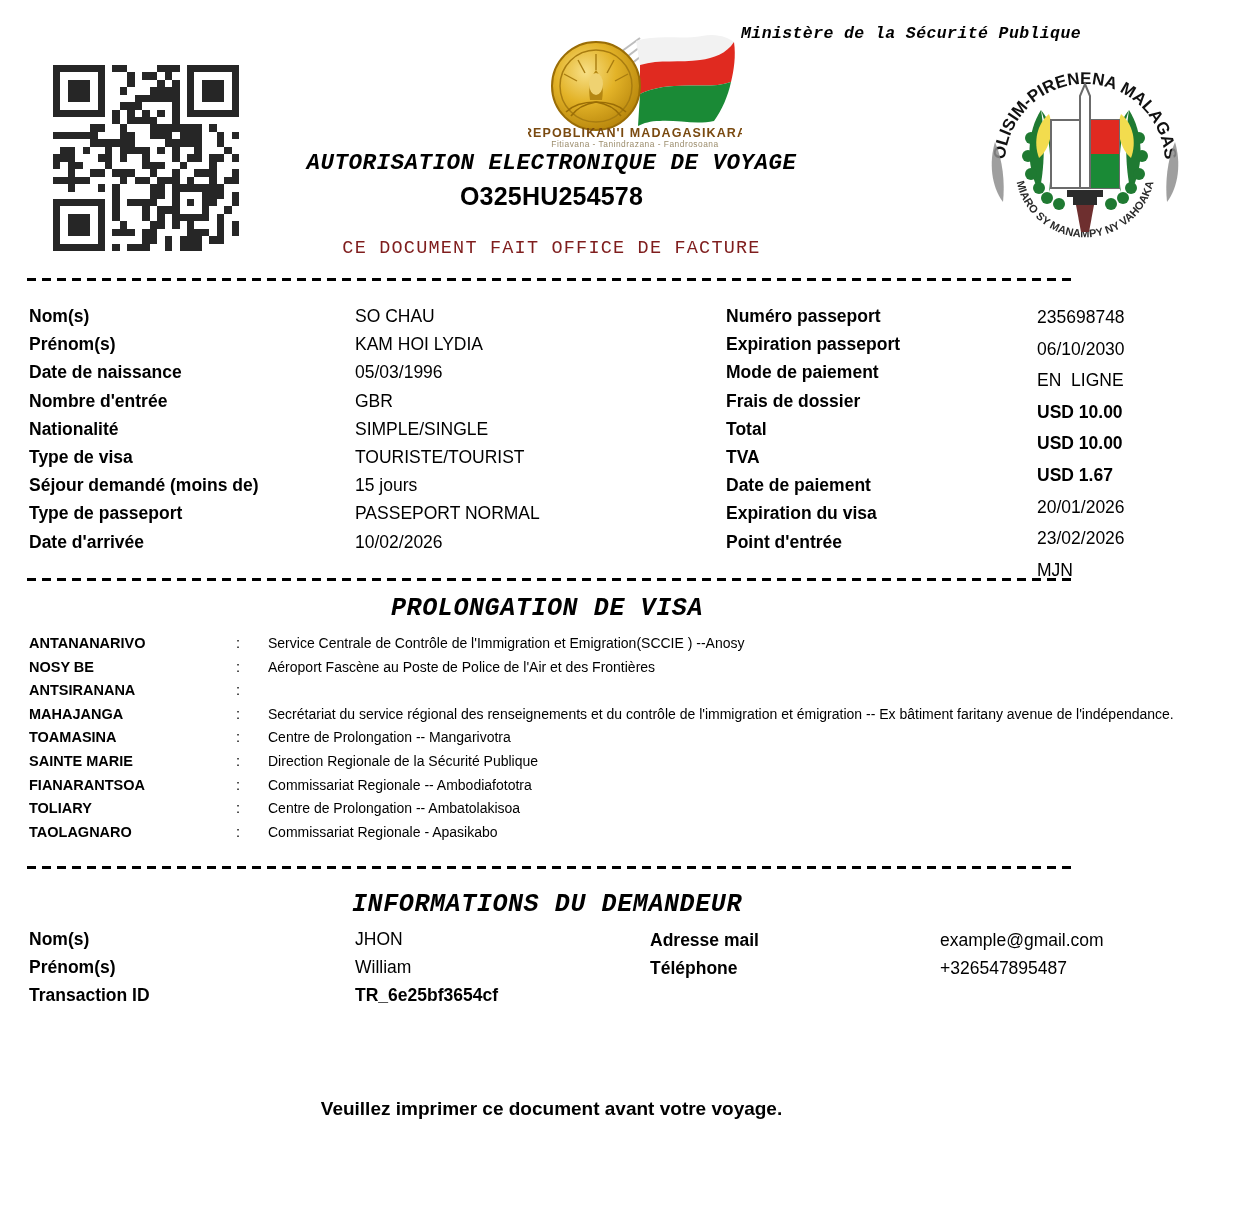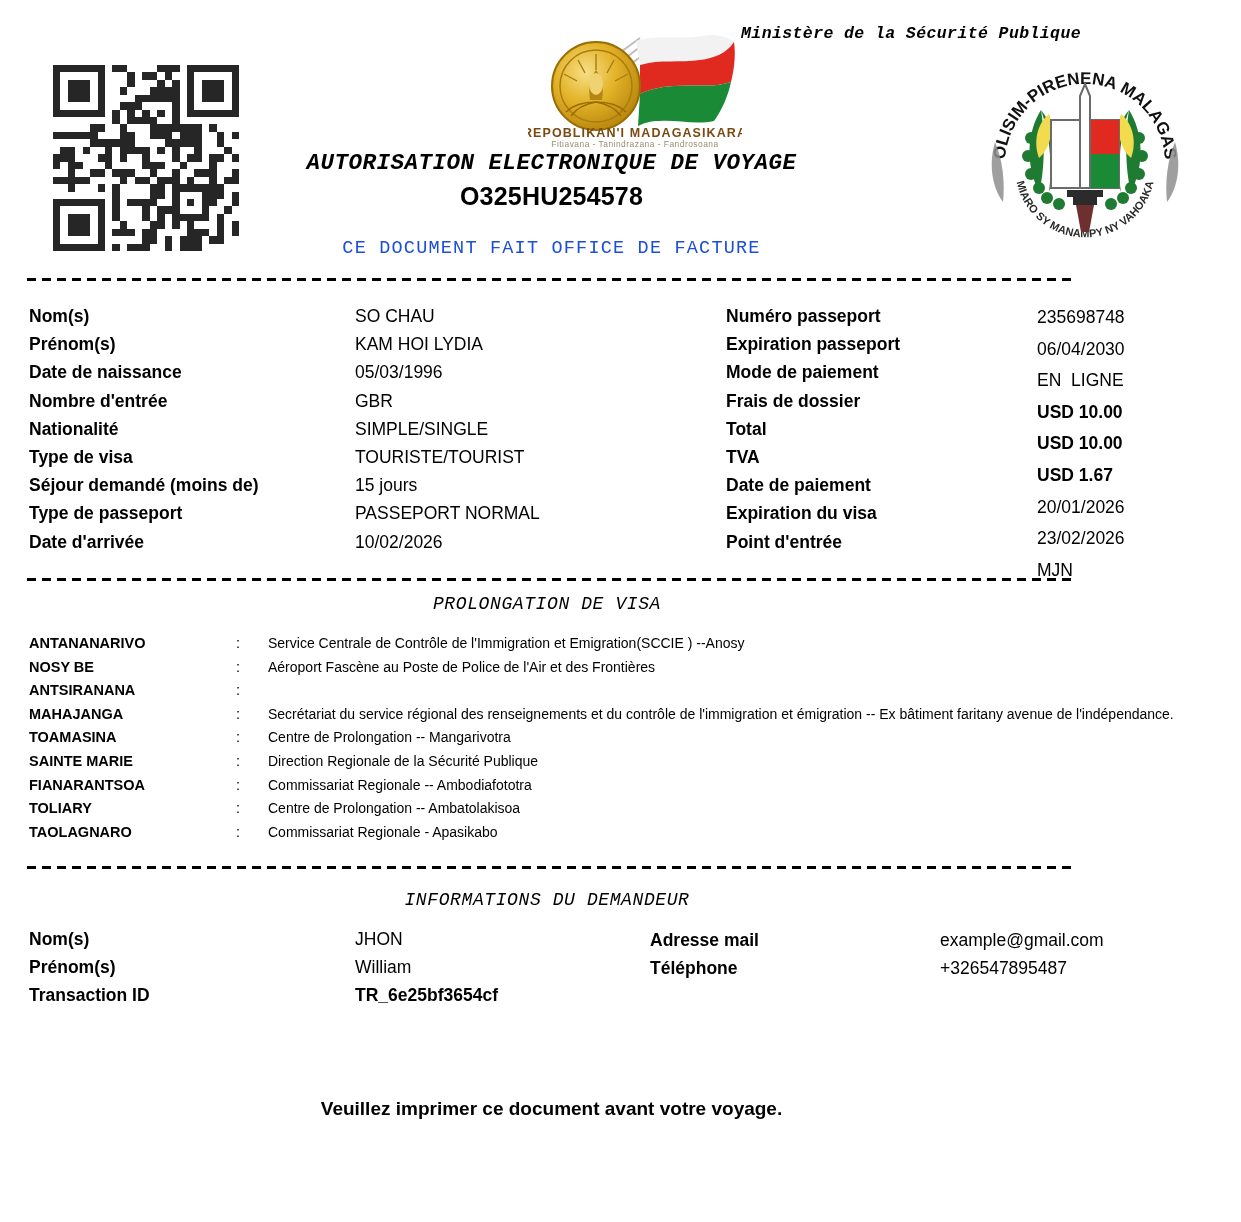--- a/index.html
+++ b/index.html
@@ -32,21 +32,21 @@
     font-family:"Liberation Mono","DejaVu Sans Mono",monospace;
     font-weight:bold; font-style:italic; font-size:22.5px; letter-spacing:.5px;
   }
   .title-ref {
     position:absolute; left:0; right:0; top:182px; text-align:center;
     font-weight:bold; font-size:25px; letter-spacing:.2px;
   }
   .title-sub {
     position:absolute; left:0; right:0; top:238px; text-align:center;
     font-family:"Liberation Mono","DejaVu Sans Mono",monospace;
-    font-size:18.5px; color:#1d4ed8; letter-spacing:1.2px;
+    font-size:18.5px; color:#7f1d1d; letter-spacing:1.2px;
   }
 
   
   .dash {
     position:absolute; left:27px; right:27px; height:3px;
     background-image:repeating-linear-gradient(to right,#000 0 9px,rgba(0,0,0,0) 9px 15px);
   }
   .dash.d1 { top:278px; }
   .dash.d2 { top:578px; }
   .dash.d3 { top:866px; }
@@ -61,21 +61,21 @@
   #left-values  { left:355px; top:302px; }
   #right-labels { left:726px; top:302px; }
   #right-values { left:1037px; top:302px; }
   #right-values .row { line-height:31.6px; }
   #right-values .row.bold { font-weight:bold; }
 
   
   .sec-title {
     position:absolute; left:0; right:9px; text-align:center;
     font-family:"Liberation Mono","DejaVu Sans Mono",monospace;
-    font-weight:normal; font-style:italic; font-size:18px; letter-spacing:.6px;
+    font-weight:bold; font-style:italic; font-size:25px; letter-spacing:.6px;
   }
   #sec-prolongation { top:594px; }
   #sec-demandeur    { top:890px; }
 
   
   #prolongation-list { position:absolute; left:29px; top:632px; width:1190px; }
   .p-row { display:flex; align-items:center; line-height:23.6px; }
   .p-city { width:207px; font-weight:bold; font-size:14.5px; white-space:nowrap; }
   .p-colon { width:32px; font-size:14.5px; }
   .p-desc { font-size:14px; white-space:nowrap; }
@@ -565,21 +565,21 @@
       <div class="row">Mode de paiement</div>
       <div class="row">Frais de dossier</div>
       <div class="row">Total</div>
       <div class="row">TVA</div>
       <div class="row">Date de paiement</div>
       <div class="row">Expiration du visa</div>
       <div class="row">Point d'entrée</div>
     </div>
   <div class="col val-col" id="right-values">
       <div class="row">235698748</div>
-      <div class="row">06/04/2030</div>
+      <div class="row">06/10/2030</div>
       <div class="row">EN  LIGNE</div>
       <div class="row bold">USD 10.00</div>
       <div class="row bold">USD 10.00</div>
       <div class="row bold">USD 1.67</div>
       <div class="row">20/01/2026</div>
       <div class="row">23/02/2026</div>
       <div class="row">MJN</div>
     </div>
 
   <div class="dash d2"></div>

